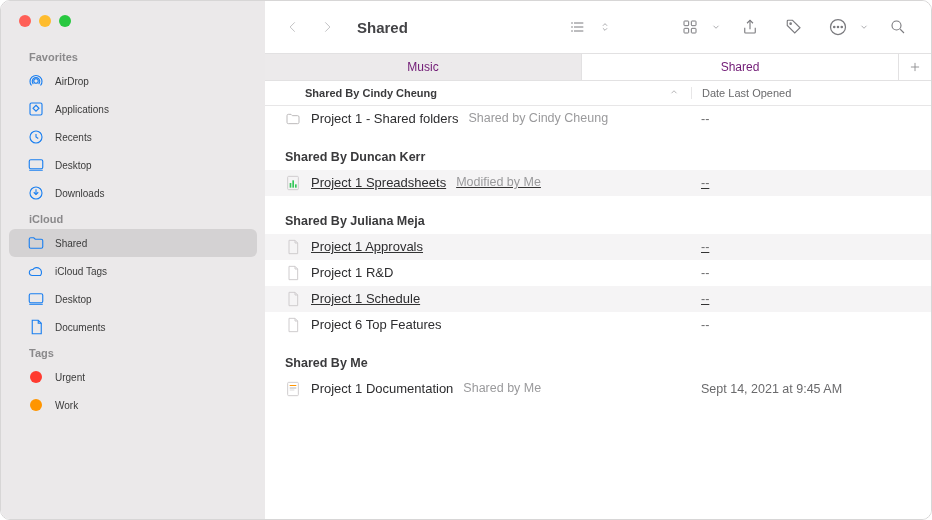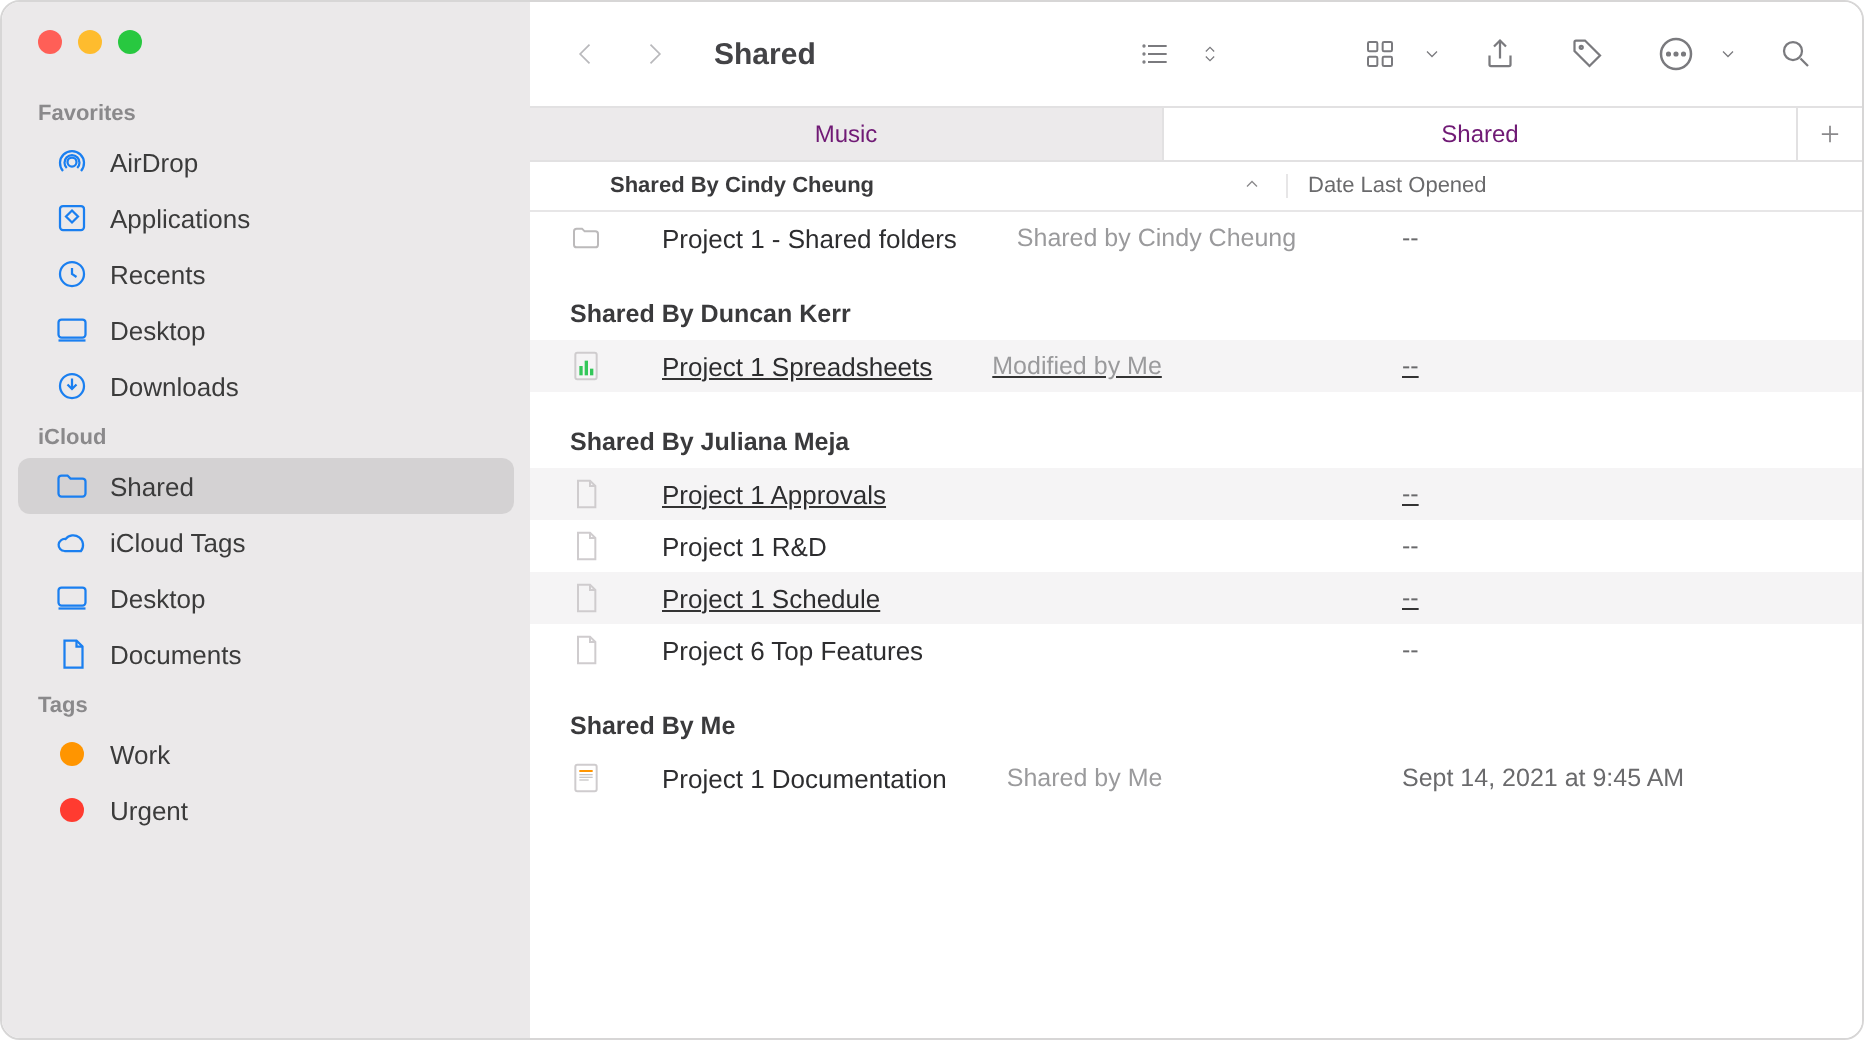--- a/index.html
+++ b/index.html
@@ -3,22 +3,22 @@
 <meta charset="utf-8">
 <style>
   * { box-sizing: border-box; margin: 0; padding: 0; }
   html, body { width: 932px; height: 520px; font-family: -apple-system, "Helvetica Neue", Arial, sans-serif; font-size: 13px; color: #333; overflow: hidden; background: #fff; }
   .window { width: 932px; height: 520px; border: 1px solid #d7d6d6; border-radius: 10px; display: flex; flex-direction: row; overflow: hidden; position: relative; }
   
   .sidebar { width: 264px; background: #ebe9ea; display: flex; flex-direction: column; padding-top: 8px; }
   .traffic { display: flex; gap: 8px; padding: 6px 0 18px 18px; }
   .dot { width: 12px; height: 12px; border-radius: 50%; }
   .dot.red { background: #ff5f57; } .dot.yellow { background: #febc2e; } .dot.green { background: #28c840; }
-  .section-label { font-size: 11px; color: #8a898b; font-weight: 600; padding: 6px 0 4px 18px; }
-  .side-item { display: flex; align-items: center; gap: 10px; padding: 4px 10px 4px 18px; height: 28px; font-size: 13px; color: #3b3b3b; border-radius: 6px; margin: 0 8px; }
+  .section-label { font-size: 11px; color: #8a898b; font-weight: 600; padding: 6px 0 4px 28px; }
+  .side-item { display: flex; align-items: center; gap: 10px; padding: 4px 10px 4px 18px; height: 28px; font-size: 10px; color: #3b3b3b; border-radius: 6px; margin: 0 8px; }
   .side-item.selected { background: #d4d2d3; }
   .side-item .icn { width: 18px; height: 18px; display: flex; align-items: center; justify-content: center; color: #1a7ff0; }
   .tag-dot { width: 12px; height: 12px; border-radius: 50%; }
   
   .main { flex: 1; display: flex; flex-direction: column; background: #fff; }
   .toolbar { height: 52px; display: flex; align-items: center; padding: 0 16px; gap: 10px; color: #7a7a7e; }
   .nav-btn { width: 24px; height: 24px; display: flex; align-items: center; justify-content: center; border-radius: 4px; }
   .nav-btn svg { stroke: #b9b9bc; }
   .title { font-size: 15px; font-weight: 600; color: #434346; margin-left: 8px; }
   .spacer { flex: 1; }
@@ -26,31 +26,31 @@
   .tool svg { stroke: #7a7a7e; }
   .tool-group { display: flex; align-items: center; gap: 2px; }
   
   .tabs { display: flex; border-top: 1px solid #e2e1e2; border-bottom: 1px solid #e2e1e2; height: 28px; align-items: stretch; }
   .tab { flex: 1; display: flex; align-items: center; justify-content: center; font-size: 12px; color: #701a75; border-right: 1px solid #e2e1e2; }
   .tab.active { background: #eceaeb; }
   .tab-add { width: 32px; display: flex; align-items: center; justify-content: center; color: #8a898b; }
   
   .col-header { display: flex; align-items: center; height: 24px; font-size: 11px; color: #6a6a6c; }
   .col-header .col-name { flex: 1; padding-left: 40px; font-weight: 600; color: #3a3a3c; display: flex; align-items: center; }
-  .col-header .col-date { width: 288px; border-left: 1px solid #e7e6e7; padding-left: 10px; }
+  .col-header .col-date { width: 240px; border-left: 1px solid #e7e6e7; padding-left: 10px; }
   .col-header .chev { margin-left: auto; margin-right: 12px; color: #8a898b; }
   .divider { height: 1px; background: #e7e6e7; }
   
   .content { flex: 1; overflow: auto; }
   .group-header { font-size: 12.5px; font-weight: 600; color: #3a3a3c; padding: 18px 0 6px 20px; }
   .row { display: flex; align-items: center; height: 26px; font-size: 13px; }
   .row .file-icn { width: 16px; height: 16px; margin-left: 20px; margin-right: 10px; display:flex; align-items:center; justify-content:center; }
   .row .fname { color: #2d2d2f; }
   .row .subtitle { color: #9a9a9c; margin-left: 10px; font-size: 12.5px; }
-  .row .namecell { flex: 1; display: flex; align-items: center; overflow: hidden; gap: 20px; }
+  .row .namecell { flex: 1; display: flex; align-items: flex-start; overflow: hidden; }
   .row .datecell { width: 240px; padding-left: 10px; color: #6a6a6c; font-size: 12.5px; }
   .row.alt { background: #f5f4f5; text-decoration: underline; }
   svg { fill: none; stroke-width: 1.5; }
 </style>
 </head>
 <body>
 
 <div class="window">
 
   <div class="sidebar">
@@ -139,29 +139,29 @@
             <svg width="18" height="18" viewBox="0 0 24 24" stroke="#1a7ff0" stroke-width="1.6" fill="none">
               <path d="M7 3h8l4 4v14H7z"></path>
               <polyline points="15 3 15 7 19 7"></polyline>
             </svg>
           </span>
           <span>Documents</span>
         </div>
         <div class="section-label">Tags</div>
         <div class="side-item">
           <span class="icn">
+            <span class="tag-dot" style="background:#ff3b30"></span>
+          </span>
+          <span>Urgent</span>
+        </div>
+        <div class="side-item">
+          <span class="icn">
             <span class="tag-dot" style="background:#ff9500"></span>
           </span>
           <span>Work</span>
-        </div>
-        <div class="side-item">
-          <span class="icn">
-            <span class="tag-dot" style="background:#ff3b30"></span>
-          </span>
-          <span>Urgent</span>
         </div>
       </div>
   </div>
 
   <div class="main">
     <div class="toolbar">
       <div class="nav-btn">
         <svg width="14" height="14" viewBox="0 0 24 24">
             <polyline points="15 4 7 12 15 20"></polyline>
           </svg>

